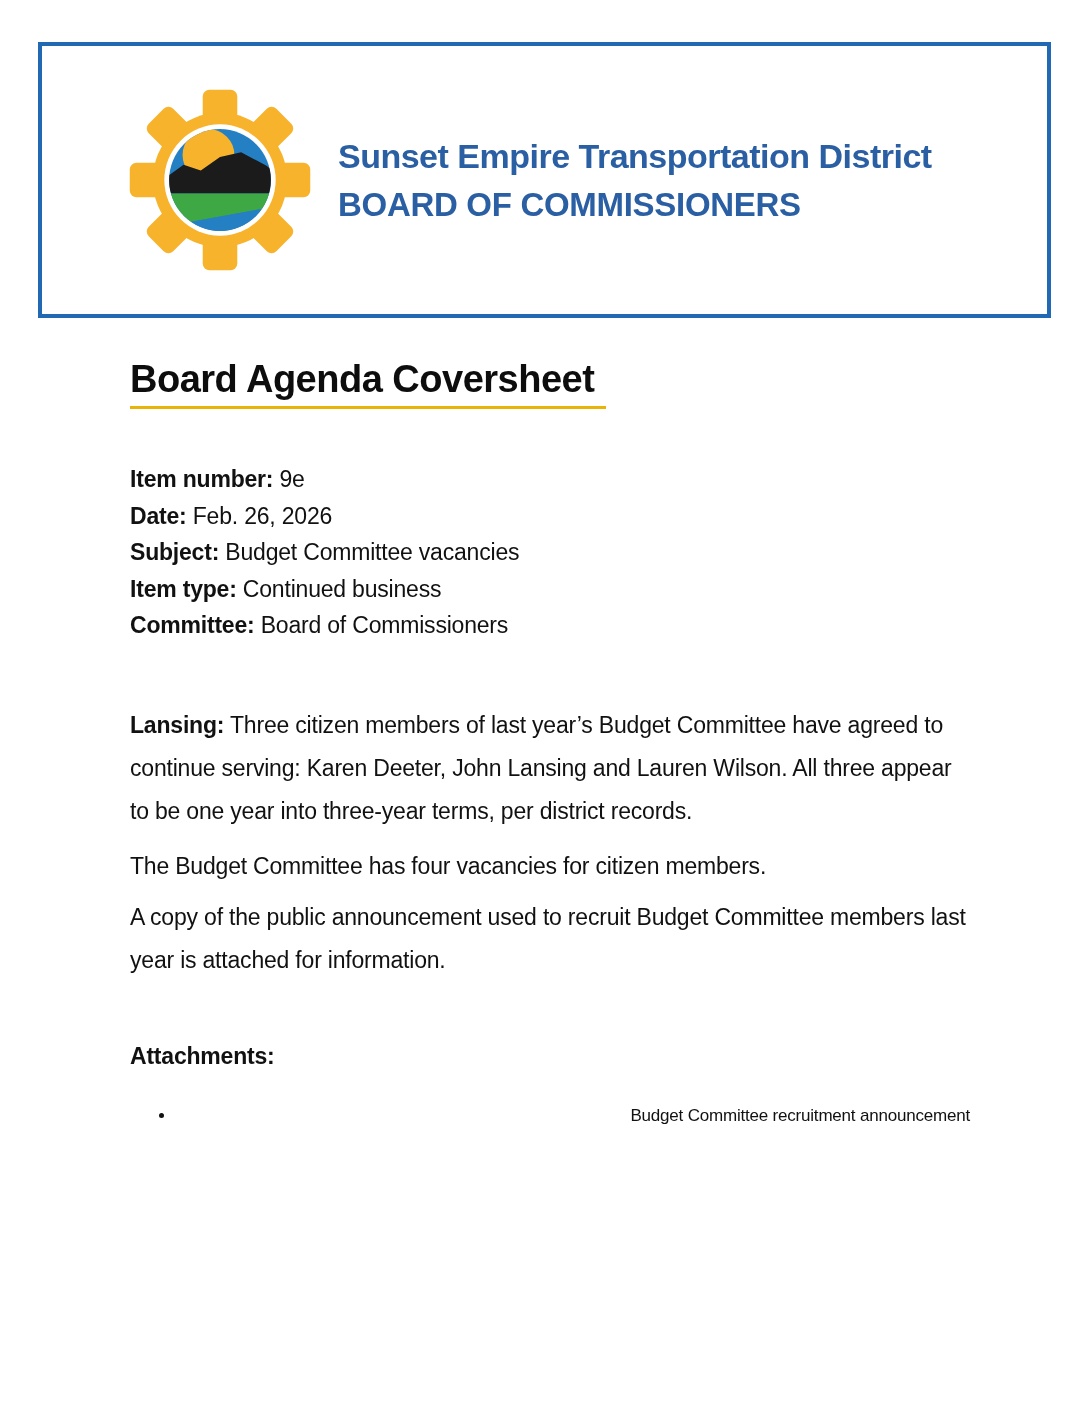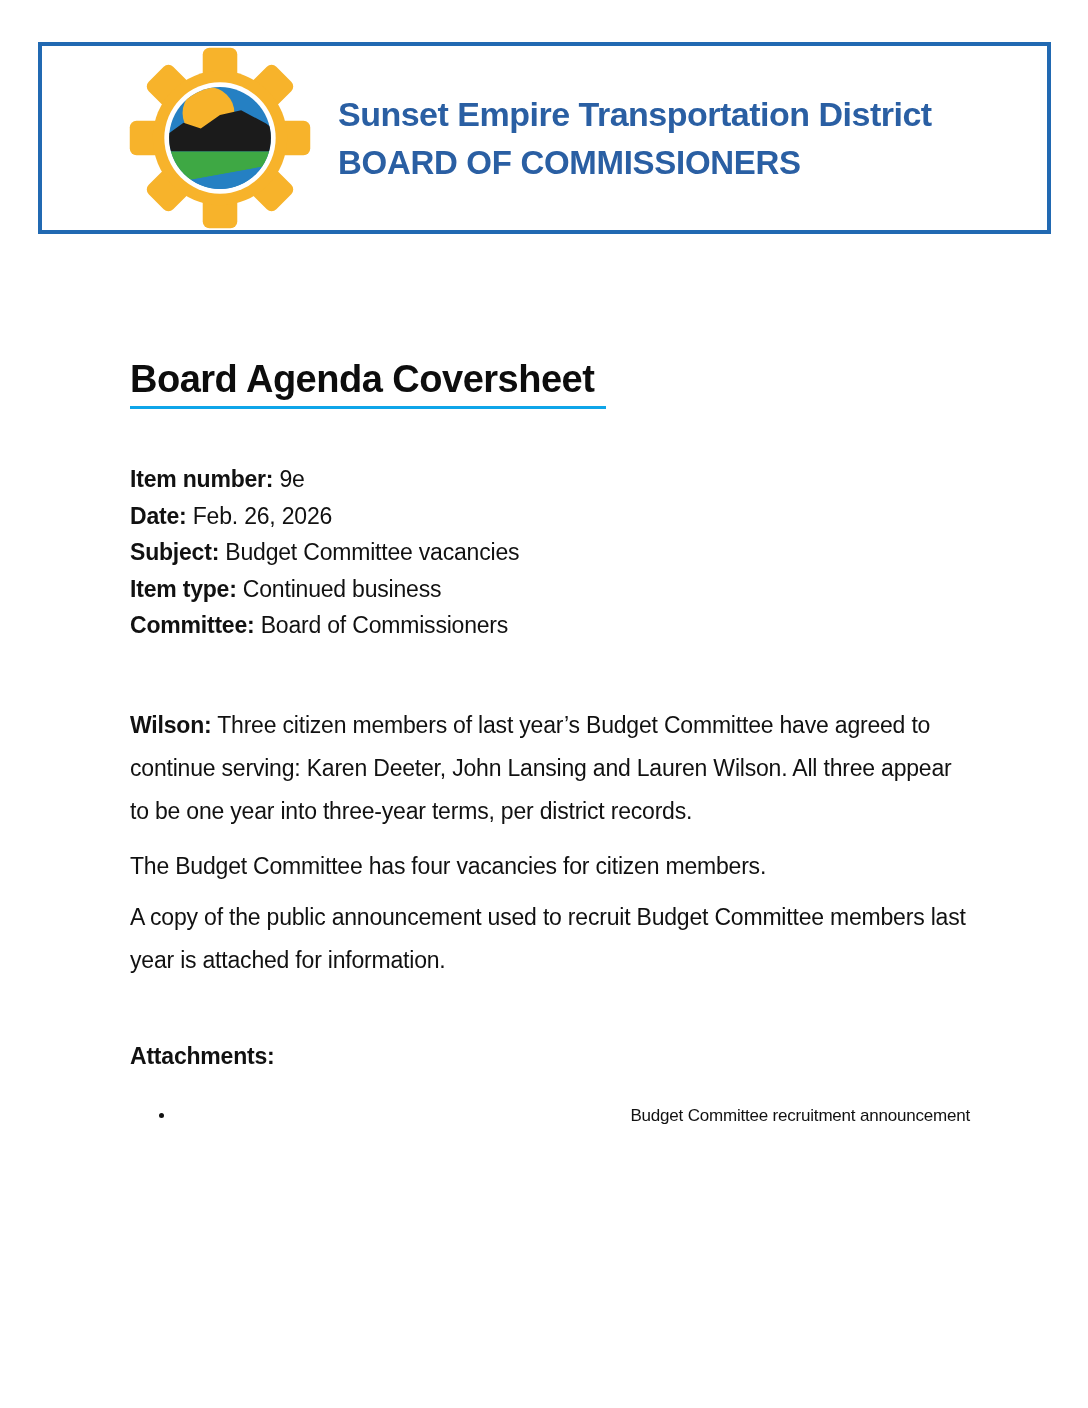--- a/index.html
+++ b/index.html
@@ -16,21 +16,21 @@
     background: #ffffff;
     overflow: hidden;
   }
 
   
   .header-box {
     position: absolute;
     left: 38px;
     top: 42px;
     width: 1013px;
-    height: 192px;
+    height: 276px;
     border: 4px solid #2169B2;
     background: #ffffff;
     display: flex;
     align-items: center;
   }
   .logo-wrap {
     margin-left: 74px;
     width: 208px;
     height: 192px;
     flex: 0 0 auto;
@@ -65,21 +65,21 @@
     width: 840px;
   }
   .doc-title {
     display: inline-block;
     font-size: 38px;
     font-weight: 700;
     color: #0d0d0d;
     letter-spacing: -0.5px;
     padding-bottom: 5px;
     padding-right: 12px;
-    border-bottom: 3px solid #0ea5e9;
+    border-bottom: 3px solid #eab308;
   }
   .fields {
     margin-top: 52px;
     font-size: 23px;
     line-height: 36.5px;
     letter-spacing: -0.2px;
   }
   .field-label { font-weight: 700; }
   .para {
     font-size: 23px;
@@ -186,21 +186,21 @@
         <span class="field-label">Item type:</span>
         <span class="field-value">Continued business</span>
       </div>
       <div class="field-row">
         <span class="field-label">Committee:</span>
         <span class="field-value">Board of Commissioners</span>
       </div>
     </div>
 
     <p class="para summary-para">
-      <span class="field-label">Wilson:</span>
+      <span class="field-label">Lansing:</span>
       <span>Three citizen members of last year’s Budget Committee have agreed to continue serving: Karen Deeter, John Lansing and Lauren Wilson. All three appear to be one year into three-year terms, per district records.</span>
     </p>
 
     <p class="para para-2">The Budget Committee has four vacancies for citizen members.</p>
 
     <p class="para para-3">A copy of the public announcement used to recruit Budget Committee members last year is attached for information.</p>
 
     <p class="attach-heading">Attachments:</p>
 
     <ul class="attach-list">

